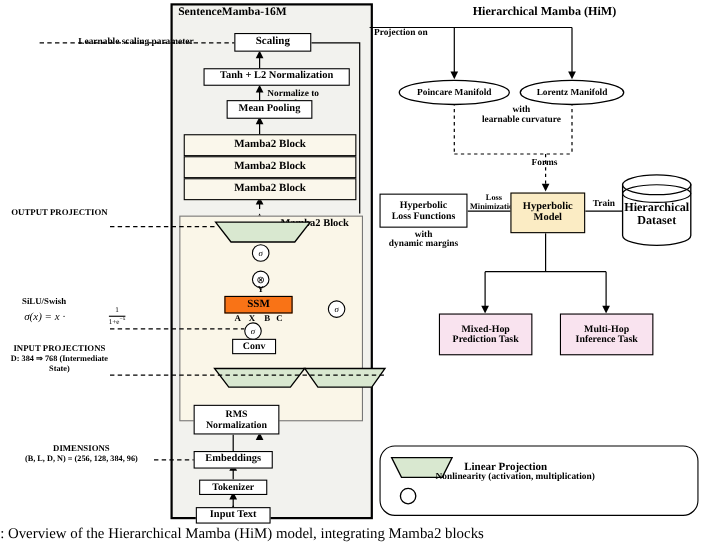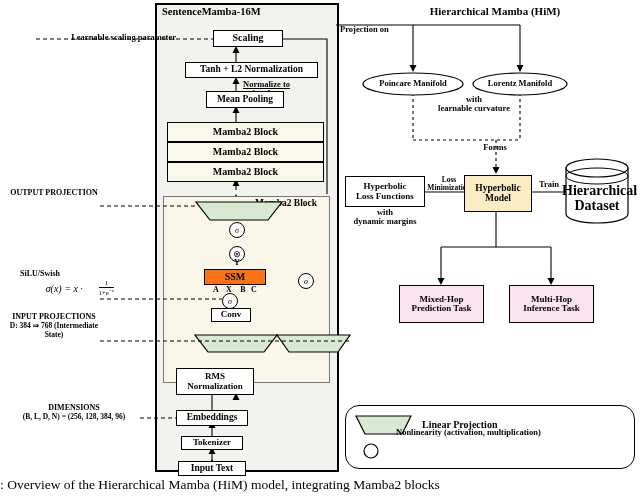--- a/index.html
+++ b/index.html
@@ -93,21 +93,21 @@
     <polygon points="212,421 208.5,428 215.5,428"></polygon>
     <polygon points="212,447 208.5,454 215.5,454"></polygon>
     <polygon points="212,459 208.5,466 215.5,466"></polygon>
   </g>
 </svg>
 
 <div class="bx" style="left:213px;top:30px;width:70px;height:17px;font-size:10px;">Scaling</div>
 
 <div class="bx" style="left:185px;top:62px;width:133px;height:16px;font-size:9.5px;">Tanh + L2 Normalization</div>
 
-<div class="lbl" style="left:243px;top:80px;width:82px;font-size:8.5px;text-align:left;text-decoration:underline;">
+<div class="lbl" style="left:243px;top:80px;width:82px;font-size:8.5px;text-align:left;">
   <span>Normalize to</span><br>
   <span>unit sphere</span>
 </div>
 
 <div class="bx" style="left:206px;top:91px;width:78px;height:17px;font-size:9.5px;">Mean Pooling</div>
 
 <div class="bx stackbox" style="left:167px;top:122px;width:157px;height:20px;font-size:10px;">Mamba2 Block</div>
 <div class="bx stackbox" style="left:167px;top:142px;width:157px;height:20px;font-size:10px;">Mamba2 Block</div>
 <div class="bx stackbox" style="left:167px;top:162px;width:157px;height:20px;font-size:10px;">Mamba2 Block</div>
 
@@ -173,21 +173,21 @@
 
 <div class="lbl" style="left:36px;top:33px;width:140px;font-size:8.5px;text-align:right;">Learnable scaling parameter</div>
 
 <div class="lbl" style="left:6px;top:189px;width:96px;font-size:8px;text-align:center;">
   <span>OUTPUT PROJECTION</span><br>
 </div>
 
 <div class="lbl" style="left:20px;top:270px;width:90px;font-size:8px;text-align:left;">
   <span>SiLU/Swish</span>
 </div>
-<div class="abs" style="left:22px;top:280px;width:92px;font-size:10px;font-style:italic;display:flex;align-items:center;justify-content:flex-end;gap:16px;">
+<div class="abs" style="left:22px;top:280px;width:92px;font-size:10px;font-style:italic;display:flex;align-items:center;justify-content:space-between;gap:16px;">
   <span>σ(x) = x ·</span>
   <span style="display:inline-flex;flex-direction:column;align-items:center;font-size:6.5px;line-height:1.05;font-style:normal;">
     <span>1</span>
     <span style="border-top:1px solid #000;padding-top:0px;">
       <span>1+e</span><sup style="font-size:5px;">−x</sup>
     </span>
   </span>
 </div>
 
 <div class="lbl" style="left:4px;top:313px;width:100px;font-size:8px;text-align:center;">
@@ -265,21 +265,21 @@
 <div class="lbl" style="left:423px;top:176px;width:52px;font-size:7.5px;">
   <span>Loss</span><br>
   <span>Minimization</span>
 </div>
 
 <div class="bx" style="left:464px;top:175px;width:68px;height:37px;font-size:9.5px;flex-direction:column;background:#fbecc4;">
   <span>Hyperbolic</span>
   <span>Model</span>
 </div>
 <div class="lbl" style="left:531px;top:180px;width:36px;font-size:8.5px;">Train</div>
-<div class="lbl" style="left:562px;top:183px;width:70px;font-size:14px;">
+<div class="lbl" style="left:562px;top:183px;width:70px;font-size:11px;">
   <span>Hierarchical</span><br>
   <span>Dataset</span>
 </div>
 
 <div class="bx" style="left:399px;top:285px;width:85px;height:38px;font-size:9px;flex-direction:column;background:#f9e3ef;border-width:1.5px;">
   <span>Mixed-Hop</span>
   <span>Prediction Task</span>
 </div>
 <div class="bx" style="left:509px;top:285px;width:85px;height:38px;font-size:9px;flex-direction:column;background:#f9e3ef;border-width:1.5px;">
   <span>Multi-Hop</span>

